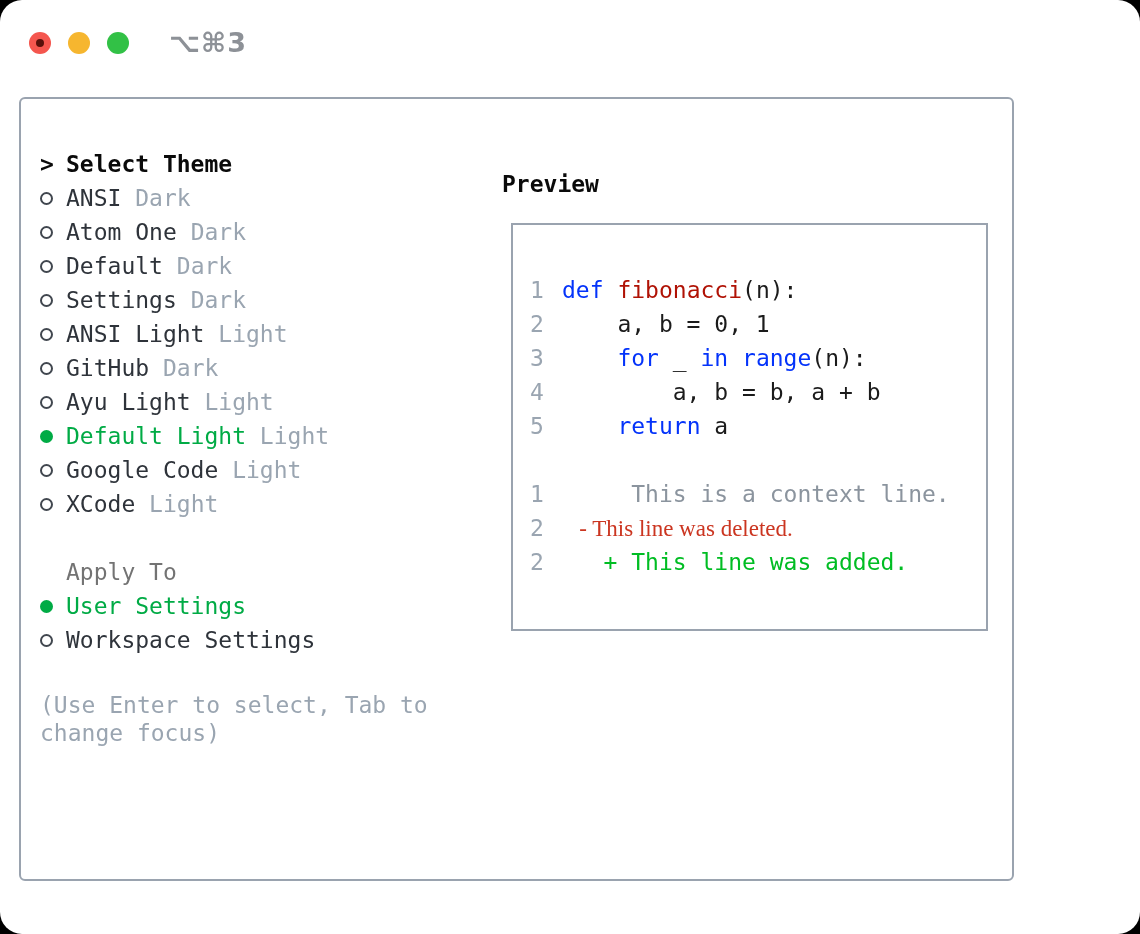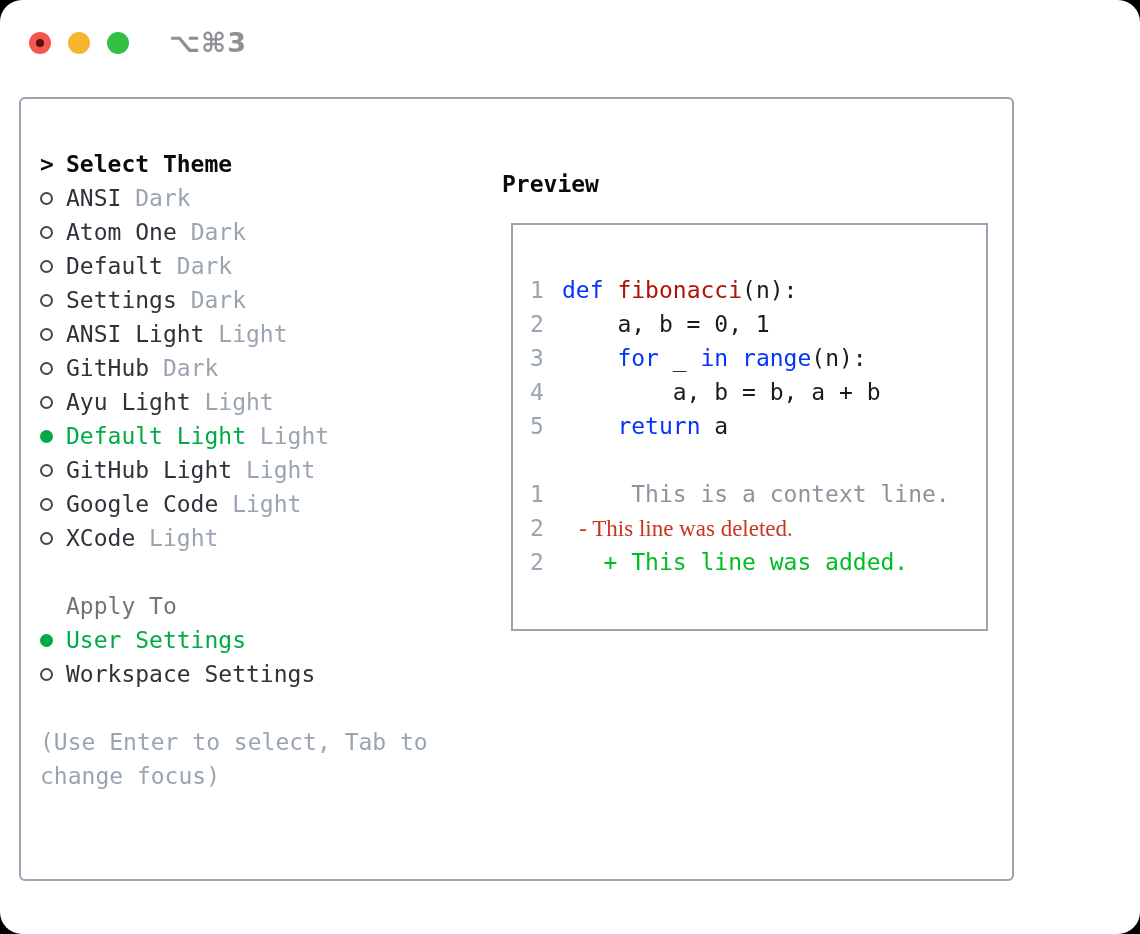--- a/index.html
+++ b/index.html
@@ -54,21 +54,21 @@
     display:inline-block;
   }
   .row.selected .circle { background:var(--accent_green); border-color:var(--accent_green); }
   .row.selected .name, .row.selected .label-text { color:var(--accent_green);text-align:right; }
   .label { white-space:pre; }
   .variant { color:var(--muted_gray); margin-left:0.602em; }
   .menu-title { font-weight:bold; color:#0a0a0a; }
   .prompt-char { font-weight:bold; }
   .gap { height:34px; }
   .hint {
-    margin-top:34px; font-size:23px; line-height:34px; color:var(--muted_gray);
+    margin-top:34px; font-size:23px; line-height:28px; color:var(--muted_gray);
     width:440px;
   }
   
   .preview-title { font-size:23px; line-height:34px; font-weight:bold; color:#0a0a0a; height:34px; }
   .preview-box {
     margin-top:22px; margin-left:9px; width:477px;
     border:2px solid var(--border_gray);
     padding:48px 0 50px 17px; background:#fff;
   }
   .pline { display:flex; height:34px; font-size:23px; line-height:34px; }
@@ -153,26 +153,20 @@
     <span class="label"><span class="name">Ayu Light</span><span class="variant">Light</span></span>
   </div>
 
   <div class="row selected">
     <span class="marker">
               <span class="circle"></span>
             </span>
     <span class="label"><span class="name">Default Light</span><span class="variant">Light</span></span>
   </div>
 
-  <div class="row">
-    <span class="marker">
-              <span class="circle"></span>
-            </span>
-    <span class="label"><span class="name">GitHub Light</span><span class="variant">Light</span></span>
-  </div>
 
   <div class="row">
     <span class="marker">
               <span class="circle"></span>
             </span>
     <span class="label"><span class="name">Google Code</span><span class="variant">Light</span></span>
   </div>
 
   <div class="row">
     <span class="marker">

